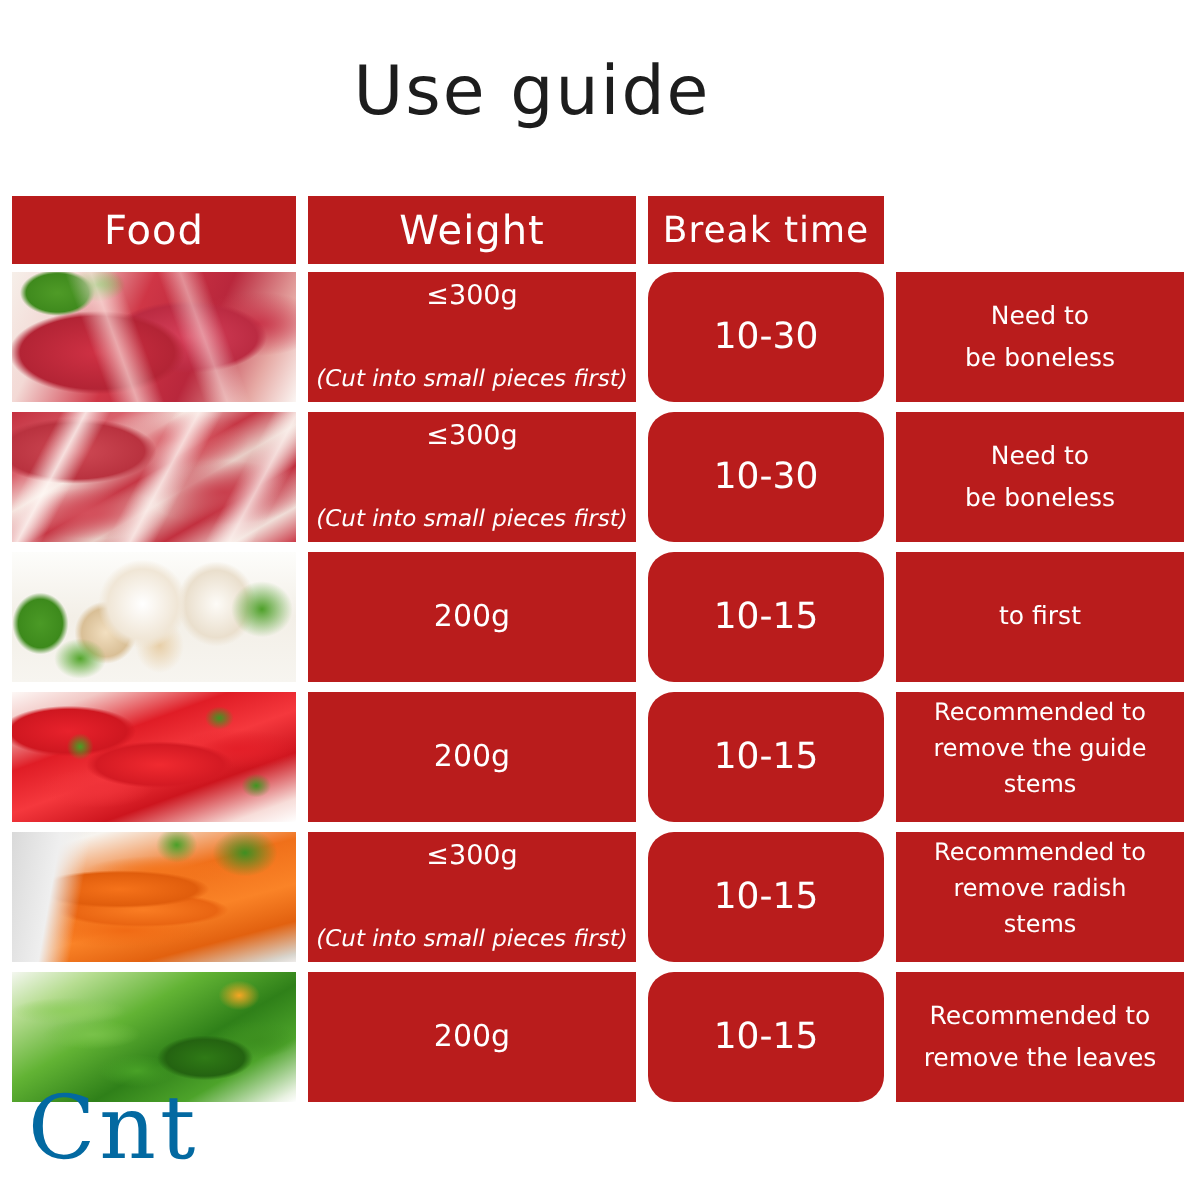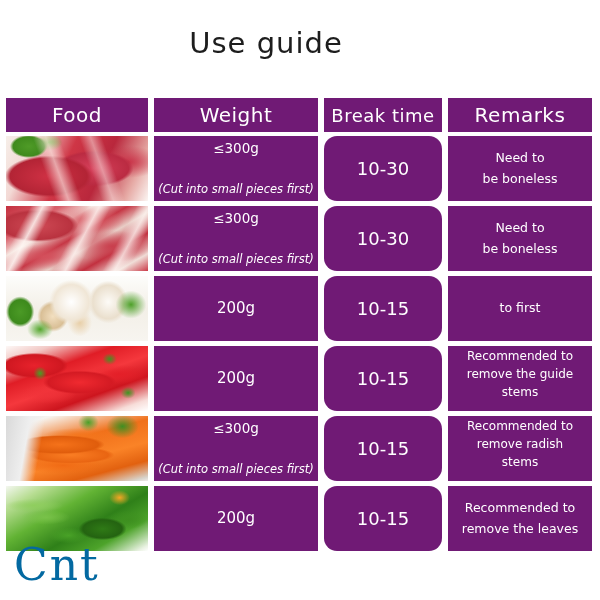--- a/index.html
+++ b/index.html
@@ -16,21 +16,21 @@
   }
 
   
   .page-title {
     position: absolute;
     top: 26px;
     left: 0;
     width: 532px;
     text-align: center;
     font-family: "DejaVu Sans", sans-serif;
-    font-size: 29px;
+    font-size: 34px;
     letter-spacing: 1px;
     color: #1d1d1d;
     font-weight: 400;
   }
 
   
   .guide-table {
     position: absolute;
     left: 6px;
     top: 98px;
@@ -38,21 +38,21 @@
   }
 
   .trow {
     display: flex;
     align-items: stretch;
     margin-bottom: 4px;
     gap: 6px;
   }
 
   .cell {
-    background: #701a75;
+    background: #b91c1c;
     color: #ffffff;
     display: flex;
     flex-direction: column;
     justify-content: center;
     align-items: center;
     text-align: center;
     box-sizing: border-box;
     overflow: visible;
   }
 
@@ -203,21 +203,20 @@
 <body>
 
 <div class="page-title">Use guide</div>
 
 <div class="guide-table">
 
   <div class="trow hrow">
     <div class="cell c-food">Food</div>
     <div class="cell c-weight">Weight</div>
     <div class="cell c-break">Break time</div>
-    <div class="cell c-rem">Remarks</div>
   </div>
 
   <div class="trow brow">
     <div class="cell c-food photo">
       <div class="img img-beef"></div>
     </div>
     <div class="cell c-weight cell-weight">
       <span>≤300g</span>
       <span class="sub">(Cut into small pieces first)</span>
     </div>

